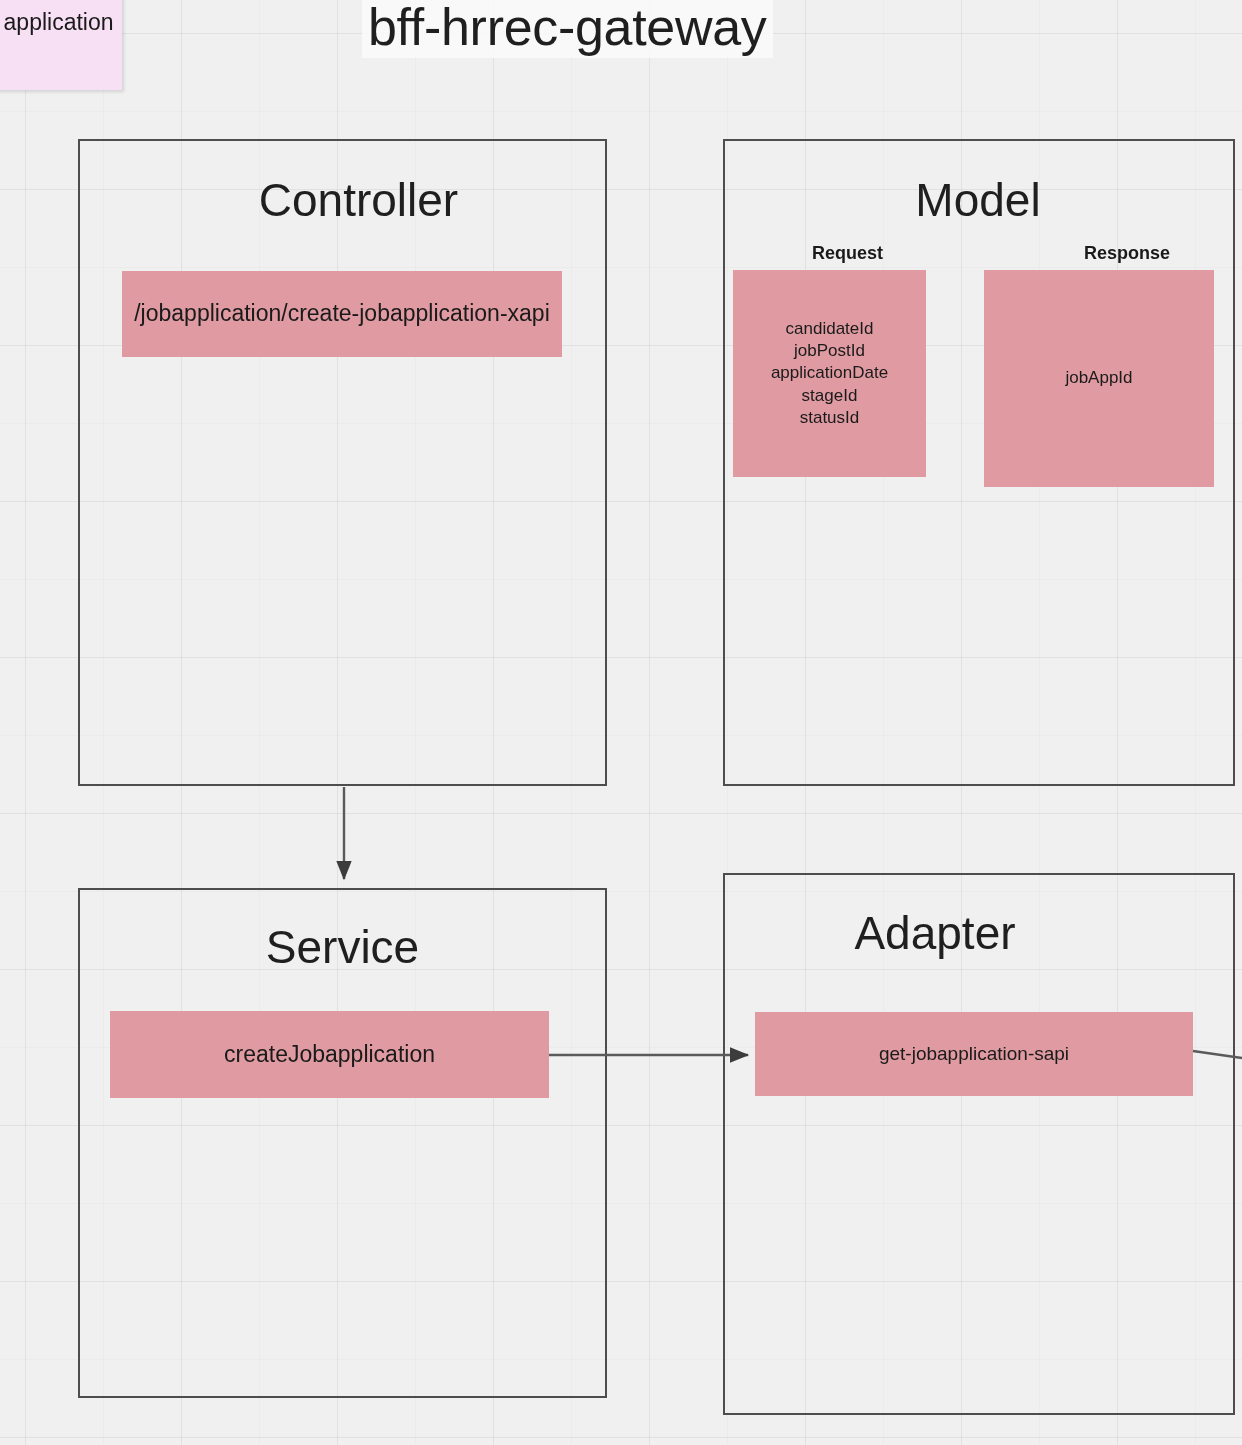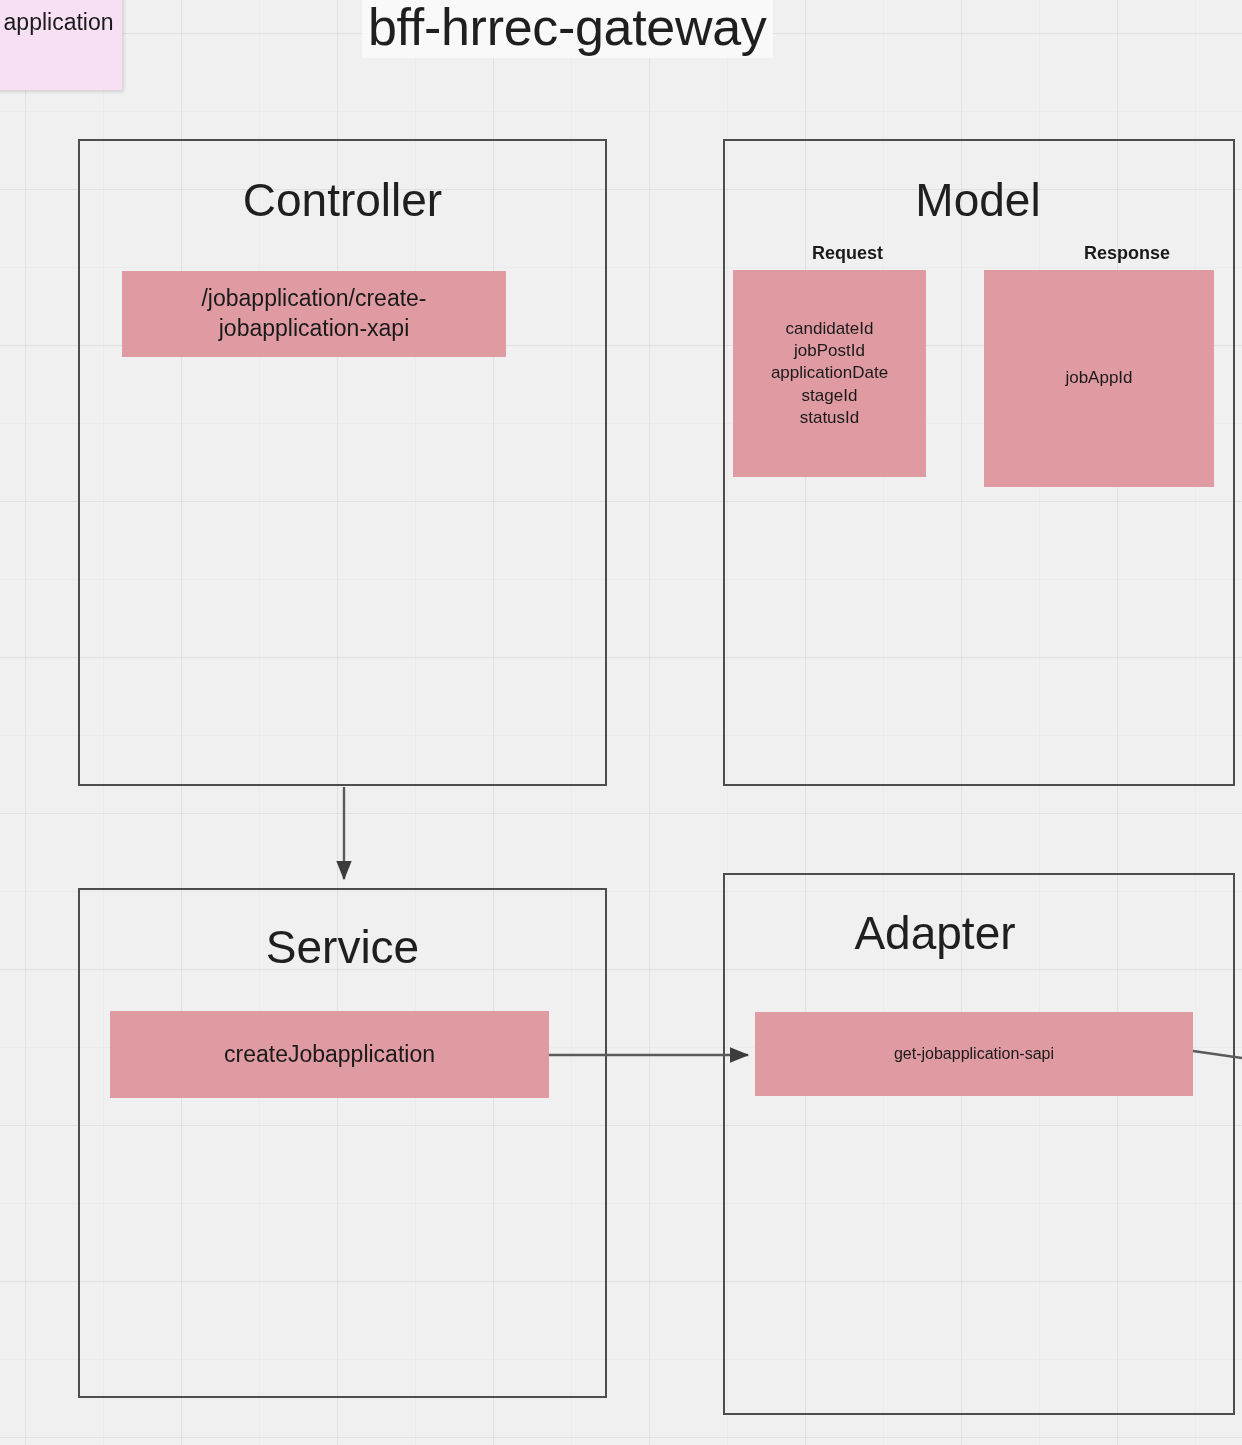--- a/index.html
+++ b/index.html
@@ -86,21 +86,21 @@
     background: #e09ba2;
     box-sizing: border-box;
     display: flex;
     align-items: center;
     justify-content: center;
     text-align: center;
     color: #1a1a1a;
     line-height: 1.3;
     padding: 4px 8px;
   }
-  .block.small-text { font-size: 16px; }
+  .block.small-text { font-size: 19px; }
   .block.mid-text   { font-size: 23px; }
   .block.list-text  { font-size: 17px; }
   .block .block-label { display: block; width: 100%; }
   .block .field-list  { display: block; width: 100%; }
   .block .field-list span { display: block; }
 
   
   .sub-caption {
     position: absolute;
     text-align: center;
@@ -132,22 +132,22 @@
 
 <div id="canvas">
 
   <div class="sticky-note" style="left:-42px; top:-46px; width:164px; height:136px;">
     <span class="note-text">job application</span>
   </div>
 
   <div class="diagram-title" style="left:362px; top:-2px;">bff-hrrec-gateway</div>
 
   <div class="layer-box" style="left:78px; top:139px; width:529px; height:647px;"></div>
-  <div class="layer-title" style="left:78px; top:175px; width:529px;">Controller</div>
-  <div class="block mid-text" style="left:122px; top:271px; width:384px; height:86px;">
+  <div class="layer-title" style="left:78px; top:175px; width:529px;padding-left:16px;">Controller</div>
+  <div class="block mid-text" style="left:122px; top:271px; width:440px; height:86px;">
     <span class="block-label">/jobapplication/create-jobapplication-xapi</span>
   </div>
 
   <div class="layer-box" style="left:723px; top:139px; width:512px; height:647px;"></div>
   <div class="layer-title" style="left:723px; top:175px; width:510px;">Model</div>
 
   <div class="sub-caption" style="left:733px; top:244px; width:229px;">Request</div>
   <div class="block list-text" style="left:733px; top:270px; width:193px; height:207px;">
     <span class="field-list">
       <span>candidateId</span>

